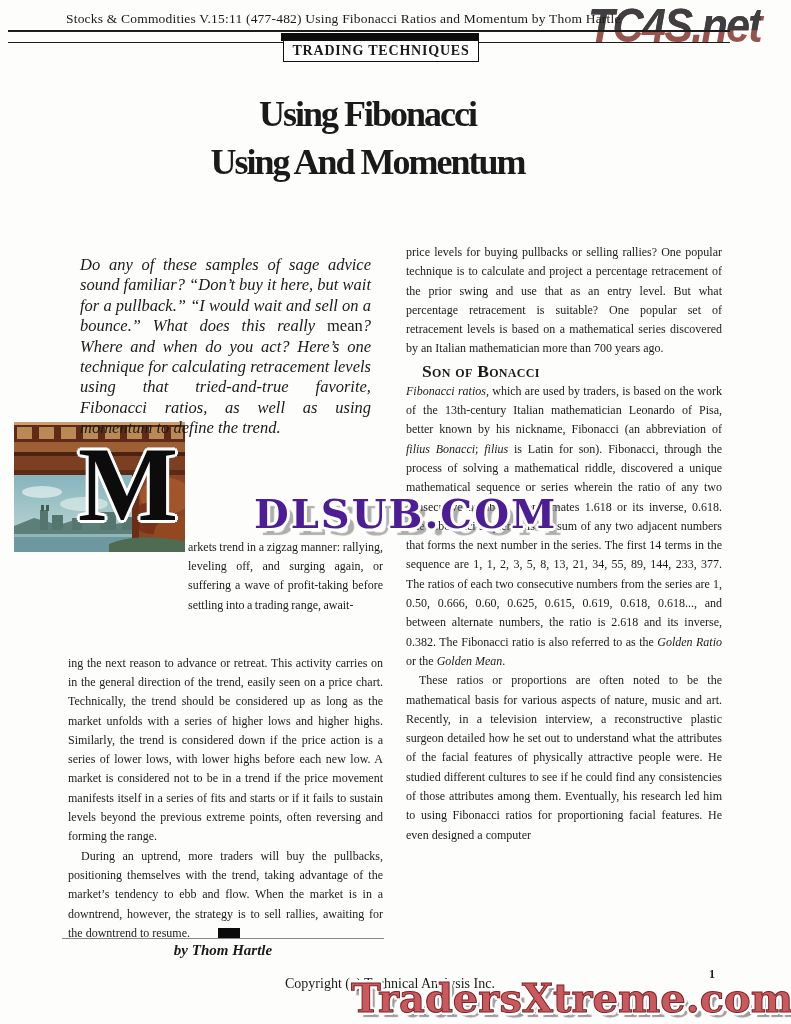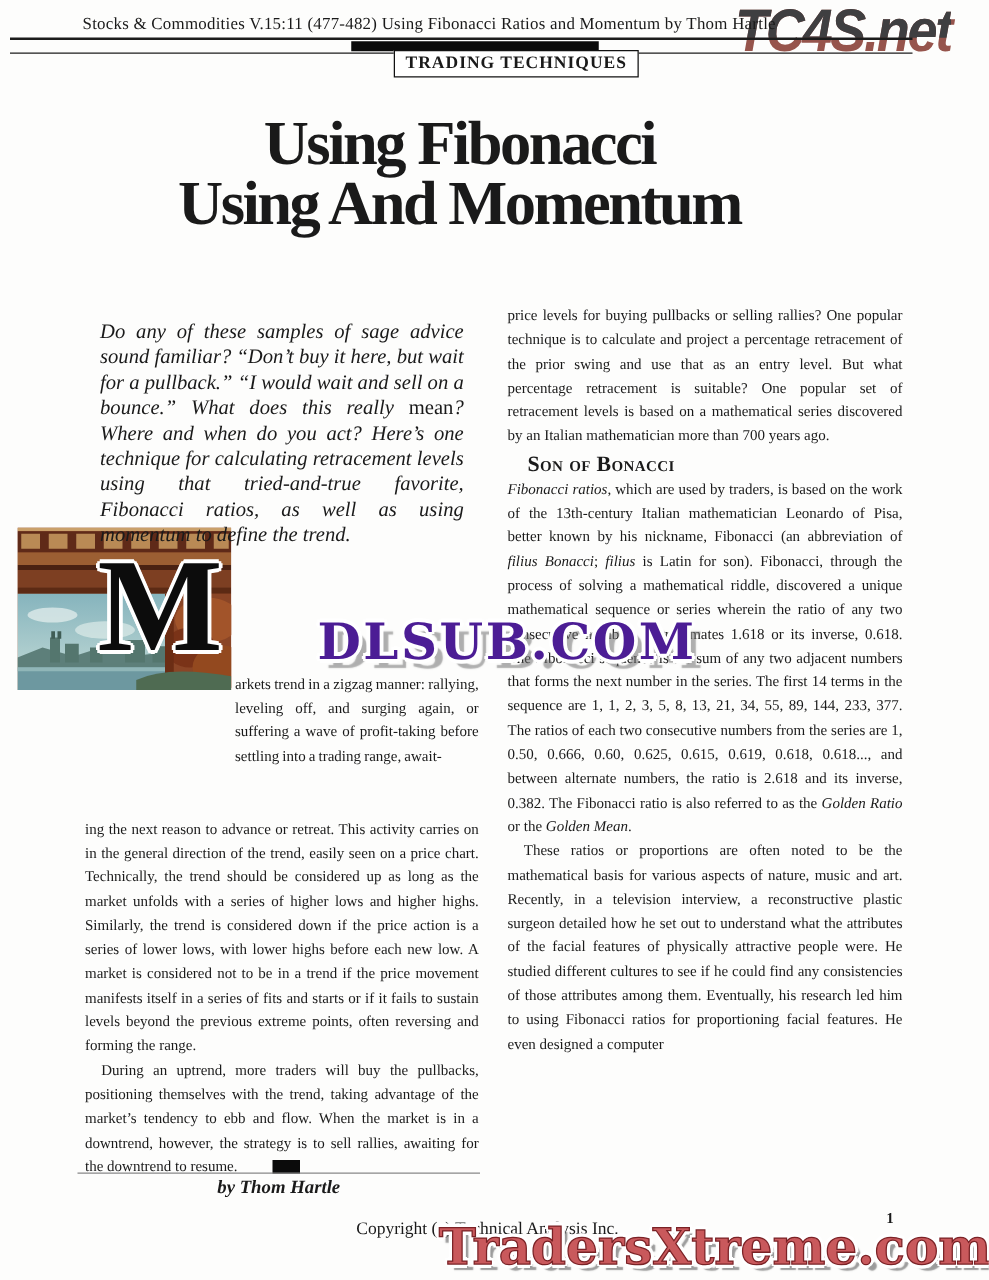--- a/index.html
+++ b/index.html
@@ -11,35 +11,35 @@
   .abs{position:absolute;}
 
   
   .journal-line{left:66px;top:11px;font-size:13.5px;letter-spacing:.2px;white-space:nowrap;z-index:3;}
   .rule-top{left:8px;top:30px;width:722px;height:2px;background:#1c1c1c;z-index:2;}
   .rule-bottom{left:8px;top:42px;width:722px;height:1px;background:#1c1c1c;z-index:2;}
   .section-bar{left:281px;top:33px;width:198px;height:8px;background:#0b0b0b;z-index:3;}
   .section-box{
     left:283px;top:40px;width:194px;height:20px;background:#fff;border:1px solid #111;z-index:4;
     display:flex;align-items:center;justify-content:center;
-    font-weight:bold;font-size:14px;letter-spacing:.8px;white-space:nowrap;margin-left:32px;
+    font-weight:bold;font-size:14px;letter-spacing:.8px;white-space:nowrap;
   }
 
   
   .tc4s{left:588px;top:0px;width:210px;height:52px;z-index:1;
     font-family:"Liberation Sans", sans-serif;font-weight:bold;font-style:italic;
     font-size:48px;letter-spacing:-2px;line-height:52px;white-space:nowrap;
     transform:scaleX(.9);transform-origin:left top;}
   .tc4s span{position:absolute;left:0;top:0;}
   .tc4s .lower{color:#96544c;}
   .tc4s .upper{color:#3f3f41;clip-path:inset(0 0 42% 0);}
 
   
   .title{left:0;top:90px;width:735px;text-align:center;z-index:3;
-    font-weight:bold;font-size:50px;line-height:48px;letter-spacing:-2px;}
+    font-weight:bold;font-size:36px;line-height:48px;letter-spacing:-2px;}
 
   
   .col{z-index:3;}
   .col-left{left:68px;top:243px;width:315px;}
   .col-right{left:406px;top:243px;width:316px;}
   .body{font-size:12px;line-height:19.3px;text-align:justify;margin:0;}
   .intro{font-size:16.5px;line-height:20.4px;text-align:justify;margin:12px;}
   .indent{text-indent:13px;}
   .wrap-zone{margin-top:99px;height:116px;overflow:hidden;word-spacing:-.5px;}
   .wrap-spacer{float:left;width:120px;height:116px;}

